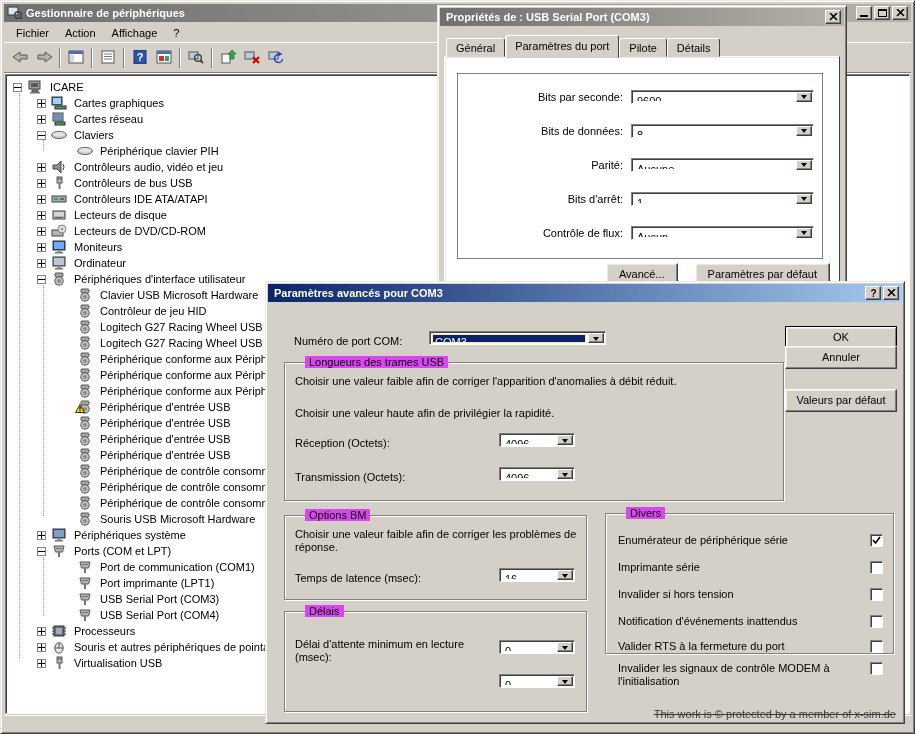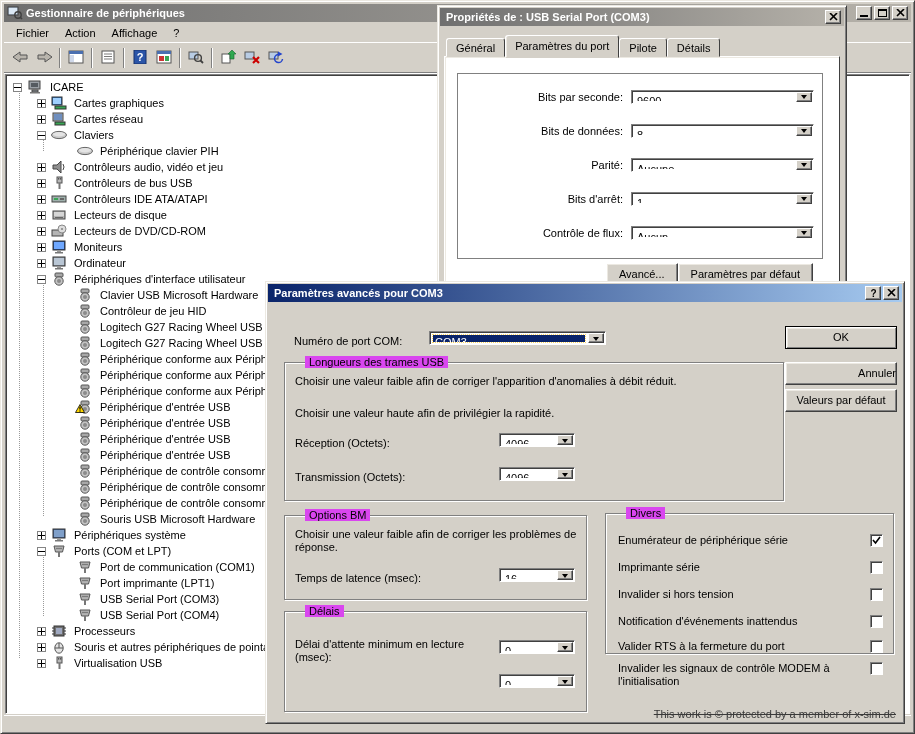--- a/index.html
+++ b/index.html
@@ -62,21 +62,21 @@
   .tabstrip { position:absolute; left:8px; top:29px; height:22px; display:flex; align-items:flex-end; z-index:3; }
   .tab { height:19px; padding:3px 9px 0 9px; margin-right:0; background:#d4d0c8;
          border:1px solid; border-color:#fff #404040 transparent #fff; border-radius:3px 3px 0 0; position:relative; }
   .tab.active { height:23px; padding-top:4px; z-index:4; box-shadow: inset 1px 0 0 #ece9e2; top:1px; }
   .tabpage { position:absolute; left:6px; right:6px; top:50px; bottom:6px; background:#ffffff;
              border:1px solid; border-color:#fff #404040 #404040 #fff; box-shadow: inset 1px 1px 0 #ece9e2; }
   .fieldsarea { position:absolute; left:12px; right:16px; top:16px; height:186px;
                 border:1px solid #808080; box-shadow:1px 1px 0 #fff, inset 1px 1px 0 #fff; }
   .prow { position:absolute; height:21px; display:flex; align-items:center; }
   .prow .plabel { width:165px; text-align:right; padding-right:8px; flex:none; }
-  .props-buttons { position:absolute; top:206px; right:26px; display:flex; gap:0;padding-left:36px; }
+  .props-buttons { position:absolute; top:206px; right:9px; display:flex; gap:17px;padding-left:36px; }
   .props-buttons .btn { height:23px; padding:0 12px; line-height:21px; }
 
   
   .combo { position:relative; height:14px; background:#fff; border:1px solid; border-color:#808080 #fff #fff #808080;
            box-shadow: inset 1px 1px 0 #404040; }
   .combo .cval { position:absolute; left:3px; top:3px; right:20px; bottom:2px; padding:0 2px; line-height:14px;
                  white-space:nowrap; overflow:hidden; }
   .combo .cval.selected { background:#0a246a; color:#fff; outline:1px dotted #ffd860; }
   .combo .arrowbtn { position:absolute; top:1px; right:1px; bottom:1px; width:16px; background:#d4d0c8;
                      border:1px solid; border-color:#fff #404040 #404040 #fff; box-shadow: inset -1px -1px 0 #808080;
@@ -717,21 +717,21 @@
 
     <span class="adv-label" style="left:28px; top:53px;">Numéro de port COM:</span>
     <div class="combo" style="position:absolute; left:163px; top:49px; width:177px;">
       <span class="cval selected">COM3</span>
       <span class="arrowbtn">
           <span class="tri"></span>
         </span>
     </div>
 
     <button class="btn default side-btn" style="top:44px;">OK</button>
-    <button class="btn side-btn" style="top:80px;text-align:right;">Annuler</button>
+    <button class="btn side-btn" style="top:64px;">Annuler</button>
     <button class="btn side-btn" style="top:107px;">Valeurs par défaut</button>
 
     <div class="groupbox" style="left:18px; top:80px; width:500px; height:139px;">
       <span class="glegend">Longueurs des trames USB</span>
       <span class="adv-desc" style="left:10px; top:12px; width:478px;">Choisir une valeur faible afin de corriger  l'apparition d'anomalies à débit réduit.</span>
       <span class="adv-desc" style="left:10px; top:44px; width:478px;">Choisir une valeur haute afin de privilégier la rapidité.</span>
       <span class="adv-label" style="left:10px; top:74px;">Réception (Octets):</span>
       <div class="combo" style="position:absolute; left:214px; top:70px; width:76px;">
         <span class="cval">4096</span>
         <span class="arrowbtn">

